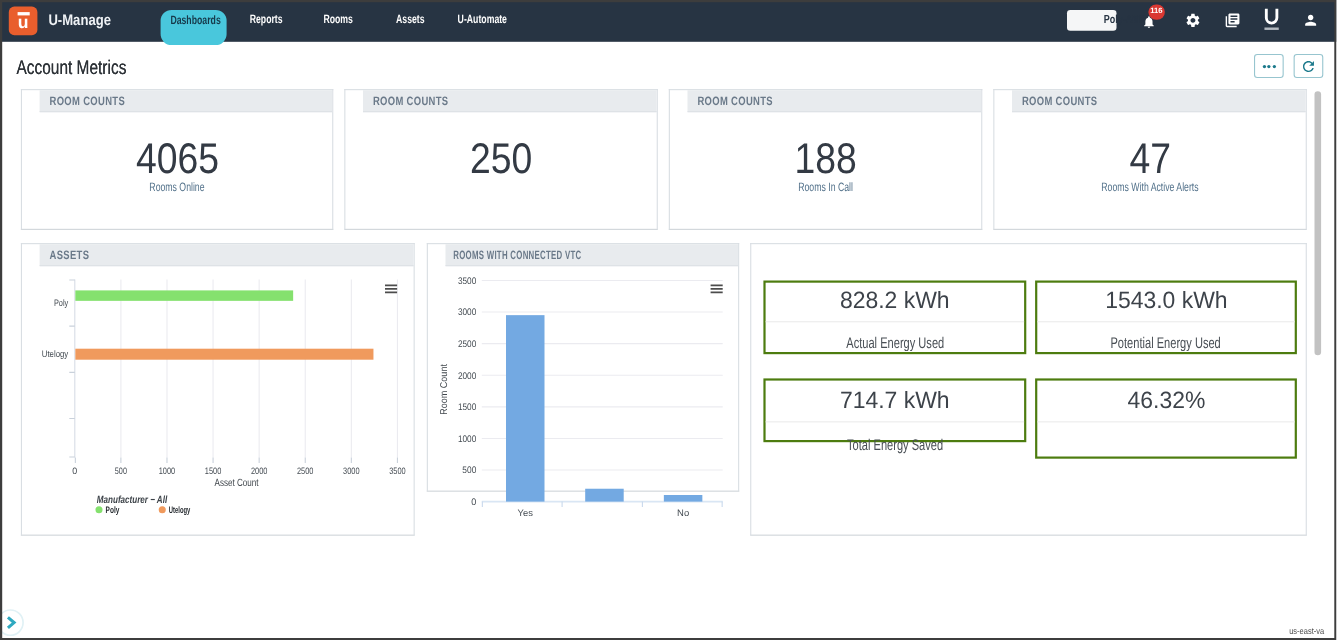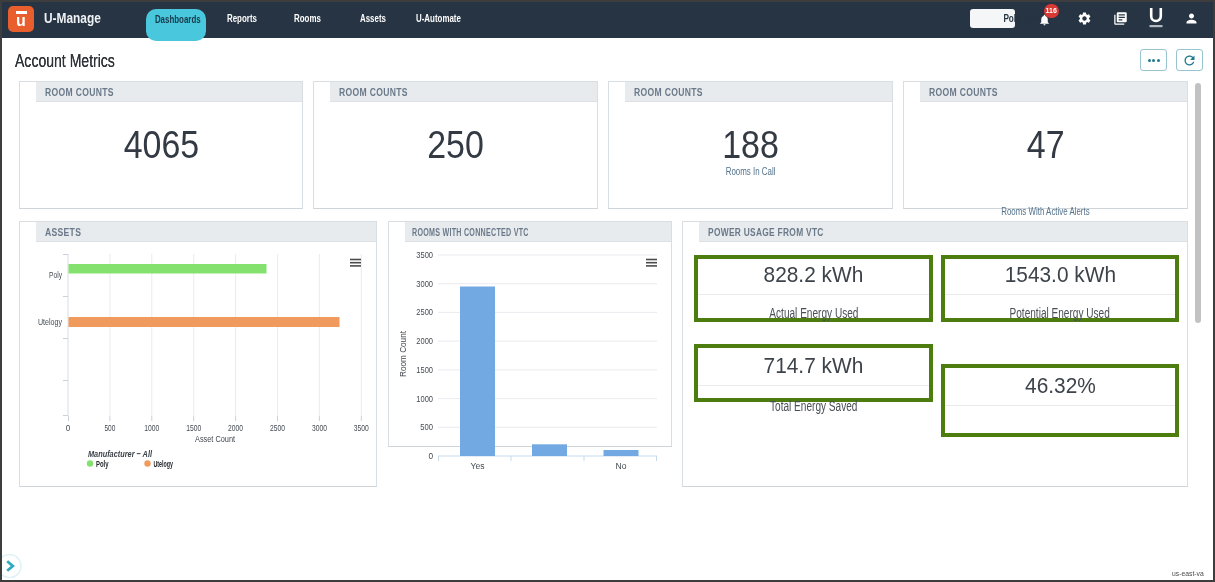--- a/index.html
+++ b/index.html
@@ -41,21 +41,21 @@
   .cstrip { position:absolute; left:0; top:0; right:0; height:20px; background:#e8ebee;
      border-bottom:1px solid #dde1e5; color:#6a7989; font-size:11px; font-weight:700;
      letter-spacing:.4px; line-height:20px; padding-left:9px; white-space:nowrap;margin-left:16px; }
   .cstrip span { display:inline-block; transform:scaleX(.78); transform-origin:0 50%; }
   .bignum { position:absolute; left:0; right:0; text-align:center; font-size:39px; color:#333a44; }
   .bignum span { display:inline-block; transform:scaleX(.87); }
   .sublab { position:absolute; left:0; right:0; text-align:center; font-size:11px; color:#52718a; }
   .sublab span { display:inline-block; transform:scaleX(.72); }
 
   
-  .sub { position:absolute; background:#fff; border:4px solid #4d7c0f; }
+  .sub { position:absolute; background:#fff; border:2px solid #4d7c0f; }
   .subnum { position:absolute; left:0; right:0; text-align:center; font-size:21.5px; color:#3d434a; font-weight:500;}
   .subnum span { display:inline-block; transform:scaleX(.97); }
   .subdiv { position:absolute; left:0; right:0; height:1px; background:#ebebeb; }
   .sublab2 { position:absolute; left:0; right:0; text-align:center; font-size:14px; color:#494f55; }
   .sublab2 span { display:inline-block; transform:scaleX(.72); }
 
   
   #thumb { position:absolute; left:1195px; top:83px; width:6px; height:240px; border-radius:3px; background:#c2c2c2; }
   #region { position:absolute; left:1172px; top:569px; font-size:8px; color:#4c4c4c; transform:scaleX(.85); transform-origin:0 0;}
   #chev { position:absolute; left:0px; top:552px; width:30px; height:30px; z-index:150;}
@@ -103,34 +103,35 @@
   </div>
   <div class="hbtn" style="left:1176px;">
     <svg style="position:absolute;left:4.5px;top:2.5px;" width="15" height="15" viewBox="0 0 24 24" fill="#1d7a8c">
       <path d="M17.65 6.35C16.2 4.9 14.21 4 12 4c-4.42 0-7.99 3.58-7.99 8s3.57 8 7.99 8c3.73 0 6.84-2.55 7.73-6h-2.08c-.82 2.33-3.04 4-5.65 4-3.31 0-6-2.69-6-6s2.69-6 6-6c1.66 0 3.14.69 4.22 1.78L13 11h7V4l-2.35 2.35z"></path>
     </svg>
   </div>
 
   <div class="card" style="left:19px; top:81px; width:284px; height:128px;">
     <div class="cstrip"><span>ROOM COUNTS</span></div>
     <div class="bignum" style="top:41px;"><span>4065</span></div>
+    <div class="sublab" style="top:83px;"><span>Rooms Online</span></div>
   </div>
   <div class="card" style="left:313px; top:81px; width:285px; height:128px;">
     <div class="cstrip"><span>ROOM COUNTS</span></div>
     <div class="bignum" style="top:41px;"><span>250</span></div>
   </div>
   <div class="card" style="left:608px; top:81px; width:285px; height:128px;">
     <div class="cstrip"><span>ROOM COUNTS</span></div>
     <div class="bignum" style="top:41px;"><span>188</span></div>
     <div class="sublab" style="top:83px;"><span>Rooms In Call</span></div>
   </div>
   <div class="card" style="left:903px; top:81px; width:285px; height:128px;">
     <div class="cstrip"><span>ROOM COUNTS</span></div>
     <div class="bignum" style="top:41px;"><span>47</span></div>
-    <div class="sublab" style="top:83px;margin-top:40px;"><span>Rooms With Active Alerts</span></div>
+    <div class="sublab" style="top:83px;"><span>Rooms With Active Alerts</span></div>
   </div>
 
   <div class="card" id="assetscard" style="left:19px; top:221px; width:358px; height:266px;">
     <div class="cstrip"><span>ASSETS</span></div>
     <svg style="position:absolute;left:0;top:20px;" width="356" height="244" viewBox="0 0 356 244">
       <g stroke="#ebebf0" stroke-width="1">
         <line x1="89.9" y1="12" x2="89.9" y2="174"></line>
         <line x1="131.8" y1="12" x2="131.8" y2="174"></line>
         <line x1="173.7" y1="12" x2="173.7" y2="174"></line>
         <line x1="215.6" y1="12" x2="215.6" y2="174"></line>
@@ -221,37 +222,36 @@
       <text x="17" y="112" text-anchor="middle" font-size="9" fill="#41474d" transform="rotate(-90 17 112)" textLength="46" lengthAdjust="spacingAndGlyphs">Room Count</text>
       <g stroke="#4c4c4c" stroke-width="1.6">
         <line x1="257" y1="17.5" x2="268" y2="17.5"></line>
         <line x1="257" y1="20.7" x2="268" y2="20.7"></line>
         <line x1="257" y1="23.9" x2="268" y2="23.9"></line>
       </g>
     </svg>
   </div>
 
   <div class="card" style="left:682px; top:221px; width:506px; height:266px;">
-    <div class="cstrip"><span style="transform:scaleX(.76);">POWER USAGE FROM VTC</span></div>
     <div class="sub" style="left:11px; top:33px; width:239px; height:67px;">
       <div class="subnum" style="top:3.5px;"><span>828.2 kWh</span></div>
       <div class="subdiv" style="top:34.5px;"></div>
       <div class="sublab2" style="top:46px;"><span>Actual Energy Used</span></div>
     </div>
     <div class="sub" style="left:258px; top:33px; width:238px; height:67px;">
       <div class="subnum" style="top:3.5px;"><span>1543.0 kWh</span></div>
       <div class="subdiv" style="top:34.5px;"></div>
       <div class="sublab2" style="top:46px;"><span>Potential Energy Used</span></div>
     </div>
     <div class="sub" style="left:11px; top:122px; width:239px; height:58px;">
       <div class="subnum" style="top:5.5px;"><span>714.7 kWh</span></div>
       <div class="subdiv" style="top:37px;"></div>
       <div class="sublab2" style="top:50px;"><span>Total Energy Saved</span></div>
     </div>
-    <div class="sub" style="left:258px; top:122px; width:238px; height:73px;margin-top:20px;">
+    <div class="sub" style="left:258px; top:122px; width:238px; height:73px;">
       <div class="subnum" style="top:5.5px;"><span>46.32%</span></div>
       <div class="subdiv" style="top:37px;"></div>
     </div>
   </div>
 
   <div id="thumb"></div>
   <div id="region">us-east-va</div>
 
   <svg id="chev" width="30" height="30" viewBox="0 0 30 30">
     <circle cx="9.5" cy="14" r="11.5" fill="#ffffff" stroke="#e0f1f5" stroke-width="1.5"></circle>

